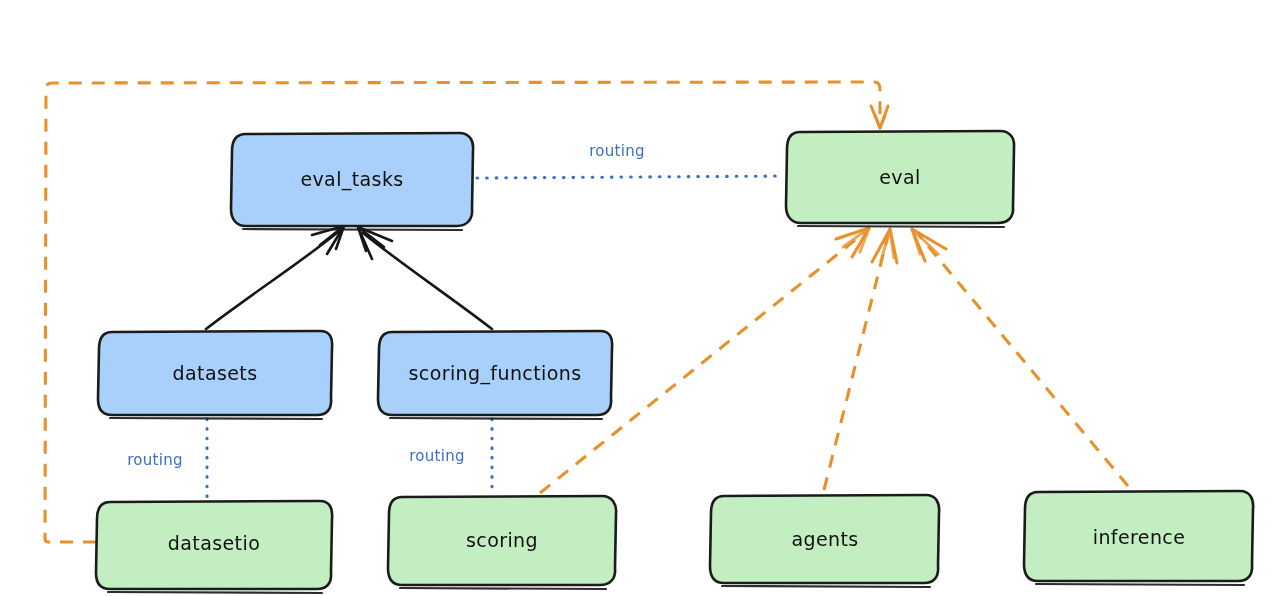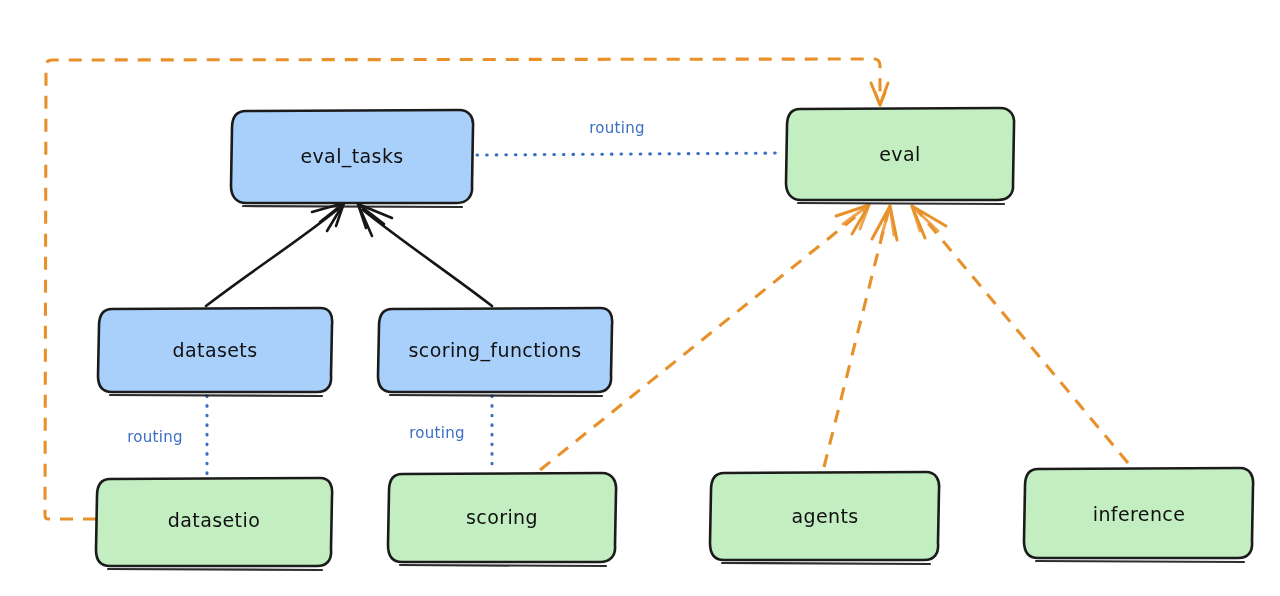--- a/index.html
+++ b/index.html
@@ -12,20 +12,21 @@
     width: 1280px;
     height: 596px;
     overflow: hidden;
     font-family: "DejaVu Sans", sans-serif;
   }
   #diagram-root {
     position: relative;
     width: 1280px;
     height: 544px;
     background: #ffffff;
+    margin-top: 23px;
   }
   #diagram-svg {
     position: absolute;
     top: 0;
     left: 0;
     width: 1280px;
     height: 596px;
   }
   .node-label {
     font-family: "DejaVu Sans", sans-serif;

